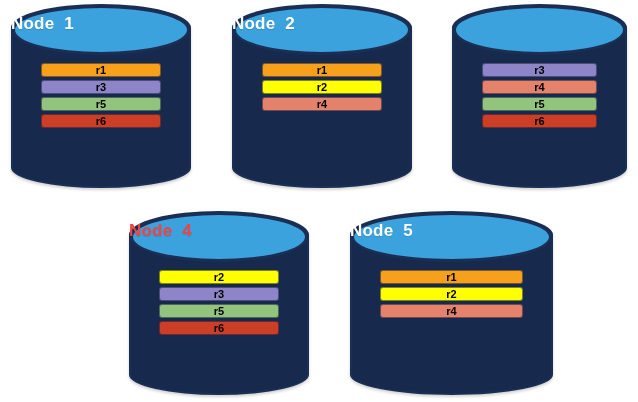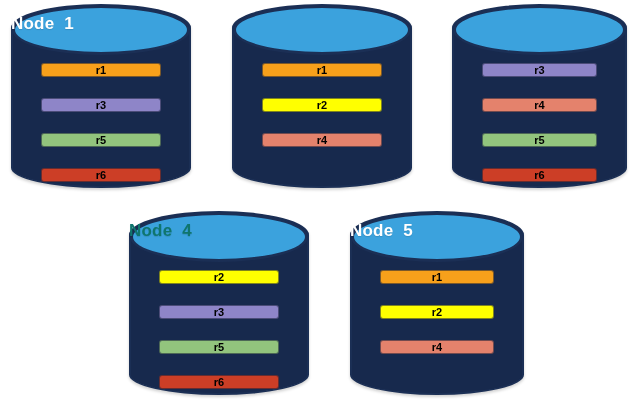--- a/index.html
+++ b/index.html
@@ -64,21 +64,21 @@
     position: absolute;
     left: 0;
     top: 59px;
     width: 100%;
     z-index: 3;
     padding: 0 30px;
     box-sizing: border-box;
   }
   .bar {
     height: 14px;
-    margin-bottom: 21px;
+    margin-bottom: 3px;
     border-radius: 3px;
     border: 1px solid rgba(20,30,55,0.55);
     box-sizing: border-box;
     color: #000000;
     font-size: 11px;
     font-weight: bold;
     line-height: 12px;
     text-align: center;
   }
   .bar:last-child { margin-bottom: 0; }
@@ -94,48 +94,49 @@
       <div class="bars">
         <div class="bar" style="background: rgb(247, 160, 27); color: rgb(0, 0, 0);">r1</div>
         <div class="bar" style="background: rgb(142, 133, 200); color: rgb(0, 0, 0);">r3</div>
         <div class="bar" style="background: rgb(146, 196, 125); color: rgb(0, 0, 0);">r5</div>
         <div class="bar" style="background: rgb(204, 62, 38); color: rgb(0, 0, 0);">r6</div>
       </div>
     </div>
     <div class="node" style="left: 232px; top: 4px; width: 180px; height: 184px;">
       <div class="cyl-body" style="background: rgb(23, 41, 77); border-color: rgb(27, 47, 85);"></div>
       <div class="cyl-top" style="background: rgb(59, 162, 221); border-color: rgb(27, 47, 85);"></div>
+      <div class="cyl-title" style="color: rgb(255, 255, 255);">Node  2</div>
       <div class="bars">
         <div class="bar" style="background: rgb(247, 160, 27); color: rgb(0, 0, 0);">r1</div>
         <div class="bar" style="background: rgb(255, 255, 0); color: rgb(0, 0, 0);">r2</div>
         <div class="bar" style="background: rgb(228, 130, 108); color: rgb(0, 0, 0);">r4</div>
       </div>
     </div>
     <div class="node" style="left: 452px; top: 4px; width: 175px; height: 184px;">
       <div class="cyl-body" style="background: rgb(23, 41, 77); border-color: rgb(27, 47, 85);"></div>
       <div class="cyl-top" style="background: rgb(59, 162, 221); border-color: rgb(27, 47, 85);"></div>
       <div class="bars">
         <div class="bar" style="background: rgb(142, 133, 200); color: rgb(0, 0, 0);">r3</div>
         <div class="bar" style="background: rgb(228, 130, 108); color: rgb(0, 0, 0);">r4</div>
         <div class="bar" style="background: rgb(146, 196, 125); color: rgb(0, 0, 0);">r5</div>
         <div class="bar" style="background: rgb(204, 62, 38); color: rgb(0, 0, 0);">r6</div>
       </div>
     </div>
     <div class="node" style="left: 129px; top: 211px; width: 180px; height: 184px;">
       <div class="cyl-body" style="background: rgb(23, 41, 77); border-color: rgb(27, 47, 85);"></div>
       <div class="cyl-top" style="background: rgb(59, 162, 221); border-color: rgb(27, 47, 85);"></div>
-      <div class="cyl-title" style="color: #0f766e;">Node  4</div>
+      <div class="cyl-title" style="color: #ef4444;">Node  4</div>
       <div class="bars">
         <div class="bar" style="background: rgb(255, 255, 0); color: rgb(0, 0, 0);">r2</div>
         <div class="bar" style="background: rgb(142, 133, 200); color: rgb(0, 0, 0);">r3</div>
         <div class="bar" style="background: rgb(146, 196, 125); color: rgb(0, 0, 0);">r5</div>
         <div class="bar" style="background: rgb(204, 62, 38); color: rgb(0, 0, 0);">r6</div>
       </div>
     </div>
-    <div class="node" style="left: 350px; top: 211px; width: 174px; height: 184px; text-decoration: underline;">
+    <div class="node" style="left: 350px; top: 211px; width: 203px; height: 184px; text-decoration: underline;">
       <div class="cyl-body" style="background: rgb(23, 41, 77); border-color: rgb(27, 47, 85);"></div>
       <div class="cyl-top" style="background: rgb(59, 162, 221); border-color: rgb(27, 47, 85);"></div>
       <div class="cyl-title" style="color: rgb(255, 255, 255);">Node  5</div>
       <div class="bars">
         <div class="bar" style="background: rgb(247, 160, 27); color: rgb(0, 0, 0);">r1</div>
         <div class="bar" style="background: rgb(255, 255, 0); color: rgb(0, 0, 0);">r2</div>
         <div class="bar" style="background: rgb(228, 130, 108); color: rgb(0, 0, 0);">r4</div>
       </div>
     </div>
   </div>

